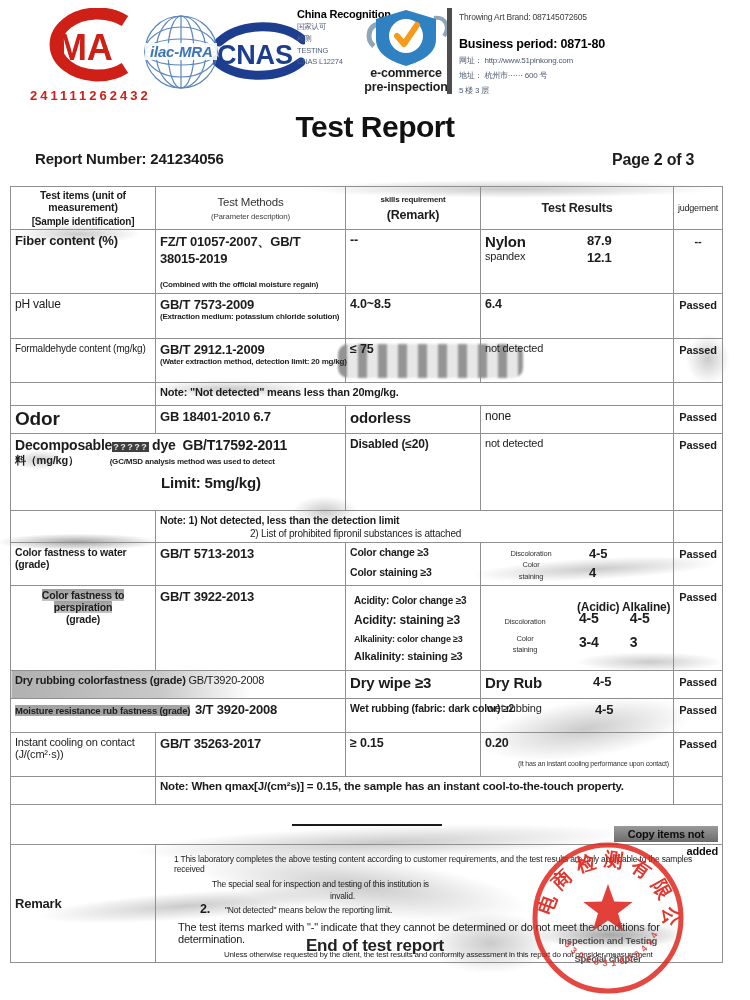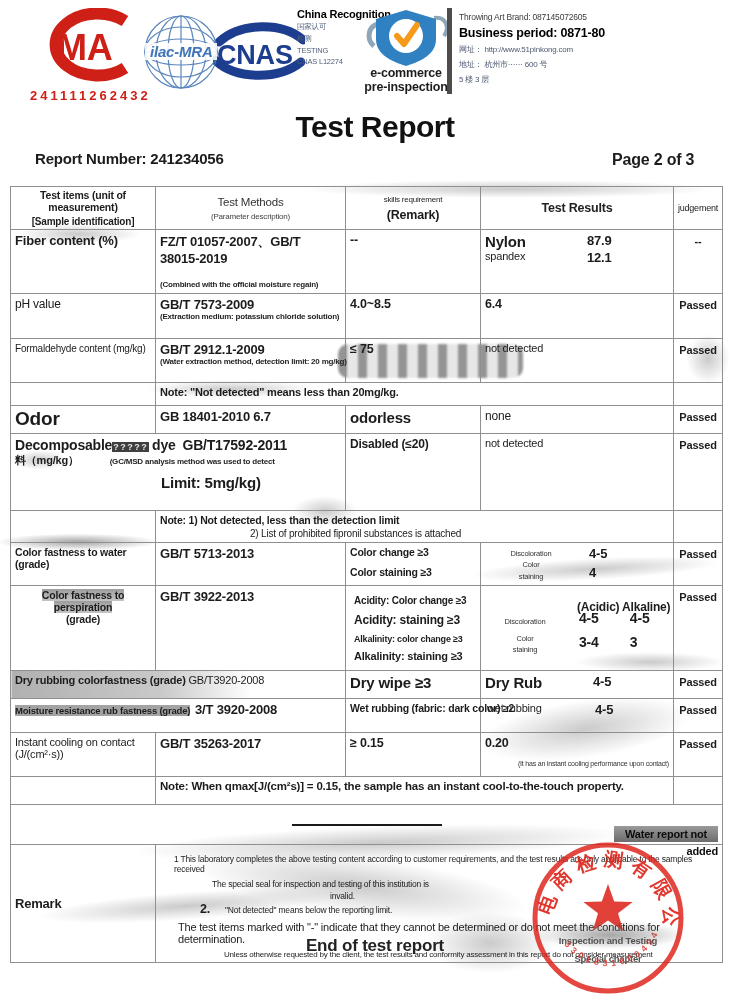--- a/index.html
+++ b/index.html
@@ -14,34 +14,34 @@
   #cnas-caption{left:297px;top:8px;width:75px;}
   #cnas-caption .big{font-weight:bold;font-size:11px;color:#000;white-space:nowrap;}
   #cnas-caption .sm{font-size:7.5px;color:#53617a;filter:blur(.4px);margin-top:2px;}
   #cnas-caption .sm2{font-size:7.5px;color:#53617a;margin-top:2px;}
   #badge{left:360px;top:8px;width:92px;text-align:center;}
   #badge .t1{font-weight:bold;font-size:12.5px;margin-top:-4px;}
   #badge .t2{font-weight:bold;font-size:12.5px;}
   #vbar{left:447px;top:8px;width:5px;height:86px;background:#4d4d4d;filter:blur(.7px);}
   #org{left:459px;top:12px;width:285px;}
   #org .l1{font-size:8.5px;color:#3b3b3b;}
-  #org .l2{font-weight:bold;font-size:12.5px;color:#000;margin-top:4px;}
+  #org .l2{font-weight:bold;font-size:12.5px;color:#000;margin-top:15px;}
   #org .lb{font-size:8px;color:#4d5a70;margin-top:4px;filter:blur(.5px);}
   #title{top:110px;left:0;width:100%;text-align:center;font-size:30px;font-weight:bold;color:#111;letter-spacing:-0.5px;}
   #repno{left:35px;top:150px;font-size:15px;font-weight:bold;}
   #pageno{left:612px;top:151px;font-size:16px;font-weight:bold;}
   
   #rtable{position:absolute;left:10px;top:186px;width:712px;border-collapse:collapse;table-layout:fixed;}
   #rtable td{border:1px solid #8f8f8f;vertical-align:top;padding:3px 4px;font-size:11px;overflow:visible;}
   #rtable .th{text-align:center;vertical-align:middle;padding:2px;}
   .h1a{font-weight:bold;font-size:10.5px;}
   .h1b{font-weight:bold;font-size:10px;margin-top:3px;}
   .h2a{font-size:11.5px;color:#333;}
   .h2b{font-size:8px;color:#444;margin-top:4px;}
-  .h3a{font-weight:normal;font-size:8px;}
+  .h3a{font-weight:bold;font-size:8px;}
   .h3b{font-weight:bold;font-size:12.5px;margin-top:4px;}
   .h4{font-weight:bold;font-size:12.5px;color:#222;}
   .h5{font-size:9px;color:#222;}
   .item{font-weight:bold;font-size:12.5px;}
   .item-sm{font-weight:bold;font-size:10.5px;}
   .method{font-weight:bold;font-size:13px;}
   .mnote{font-size:8px;font-weight:bold;color:#242424;white-space:nowrap;}
   .req{font-weight:bold;font-size:12.5px;}
   .res{font-weight:bold;font-size:12.5px;}
   .judge{font-weight:bold;font-size:11.5px;text-align:center;padding-top:5px !important;}
@@ -400,21 +400,21 @@
           <span class="txt">"Not detected" means below the reporting limit.</span>
         </div>
         <div class="r-l5">The test items marked with "-" indicate that they cannot be determined or do not meet the conditions for determination.</div>
         <div class="r-l6">Unless otherwise requested by the client, the test results and conformity assessment in this report do not consider measurement</div>
       </td>
     </tr>
   </tbody>
     </table>
 
   <div id="copy-note" class="abs">
-    <span class="rib">Water report not</span>
+    <span class="rib">Copy items not</span>
     <span class="ad">added</span>
   </div>
 
   <svg id="stamp" class="abs" width="164" height="160" viewBox="0 0 164 160">
     <defs>
       <path id="arcTop" d="M 27 100 A 57 57 0 1 1 137 100" fill="none"></path>
       <path id="arcBot" d="M 32 96 A 55 55 0 0 0 132 96" fill="none"></path>
     </defs>
     <circle cx="82" cy="80" r="73" fill="none" stroke="#dd2218" stroke-width="5" opacity="0.92"></circle>
     <polygon points="82,46 88.2,63.5 106.7,64 92,75.2 97.3,93 82,82.5 66.7,93 72,75.2 57.3,64 75.8,63.5" fill="#dd2218" opacity="0.95"></polygon>

